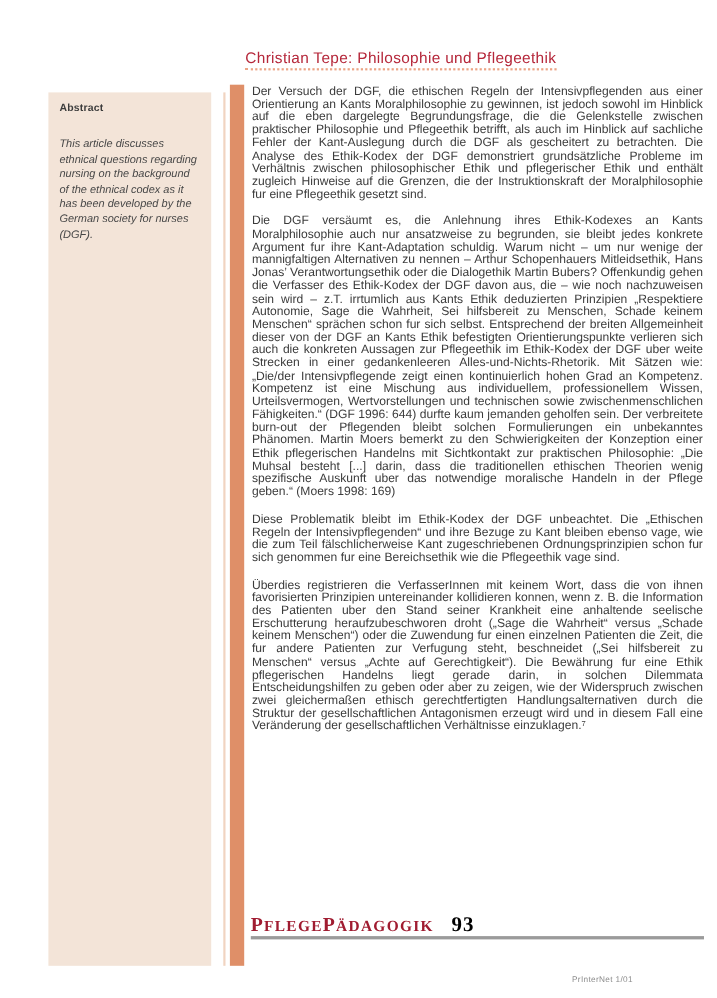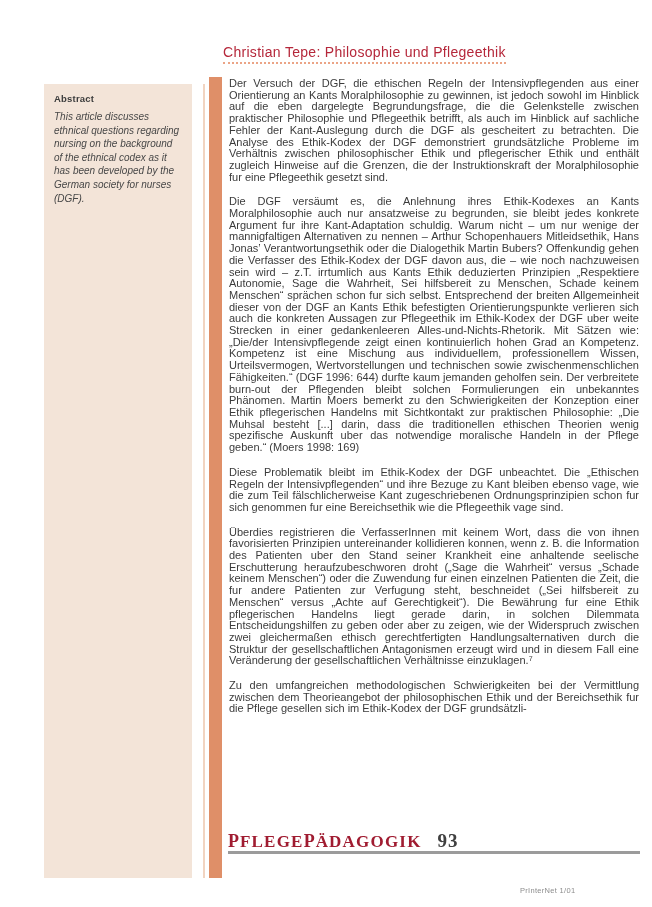--- a/index.html
+++ b/index.html
@@ -36,21 +36,21 @@
     box-sizing: border-box;
     padding: 9px 9px 0 10px;
   }
   .abstract-heading {
     font-size: 9.5px;
     font-weight: bold;
     color: #3c3c3c;
     letter-spacing: 0.2px;
   }
   .abstract-text {
-    margin-top: 6px;
+    margin-top: 21px;
     font-size: 10px;
     line-height: 13.6px;
     font-style: italic;
     color: #474747;
   }
 
   
   .divider-strip {
     position: absolute;
     left: 203px;
@@ -85,24 +85,24 @@
   .footer-title {
     position: absolute;
     left: 228px;
     top: 830px;
     color: #a01c31;
     font-family: "Liberation Serif", serif;
     font-weight: bold;
     white-space: nowrap;
   }
   .footer-title .cap  { font-size: 18px; letter-spacing: 1px; }
-  .footer-title .sc   { font-size: 17px; letter-spacing: 1.2px; }
+  .footer-title .sc   { font-size: 14px; letter-spacing: 1.2px; }
   .footer-title .pagenum {
     font-size: 19px;
-    color: #404040;
+    color: #000000;
     margin-left: 16px;
     letter-spacing: 1px;
   }
   .issue-ref {
     position: absolute;
     left: 520px;
     top: 886px;
     width: 110px;
     font-size: 7.5px;
     color: #8d8d8d;
@@ -130,21 +130,20 @@
   </div>
 
   <div class="divider-strip"></div>
   <div class="accent-bar"></div>
 
   <div class="body-col">
     <p>Der Versuch der DGF, die ethischen Regeln der Intensivpflegenden aus einer Orientierung an Kants Moralphilosophie zu gewinnen, ist jedoch sowohl im Hinblick auf die eben dargelegte Begrundungsfrage, die die Gelenkstelle zwischen praktischer Philosophie und Pflegeethik betrifft, als auch im Hinblick auf sachliche Fehler der Kant-Auslegung durch die DGF als gescheitert zu betrachten. Die Analyse des Ethik-Kodex der DGF demonstriert grundsätzliche Probleme im Verhältnis zwischen philosophischer Ethik und pflegerischer Ethik und enthält zugleich Hinweise auf die Grenzen, die der Instruktionskraft der Moralphilosophie fur eine Pflegeethik gesetzt sind.</p>
     <p>Die DGF versäumt es, die Anlehnung ihres Ethik-Kodexes an Kants Moralphilosophie auch nur ansatzweise zu begrunden, sie bleibt jedes konkrete Argument fur ihre Kant-Adaptation schuldig. Warum nicht – um nur wenige der mannigfaltigen Alternativen zu nennen – Arthur Schopenhauers Mitleidsethik, Hans Jonas’ Verantwortungsethik oder die Dialogethik Martin Bubers? Offenkundig gehen die Verfasser des Ethik-Kodex der DGF davon aus, die – wie noch nachzuweisen sein wird – z.T. irrtumlich aus Kants Ethik deduzierten Prinzipien „Respektiere Autonomie, Sage die Wahrheit, Sei hilfsbereit zu Menschen, Schade keinem Menschen“ sprächen schon fur sich selbst. Entsprechend der breiten Allgemeinheit dieser von der DGF an Kants Ethik befestigten Orientierungspunkte verlieren sich auch die konkreten Aussagen zur Pflegeethik im Ethik-Kodex der DGF uber weite Strecken in einer gedankenleeren Alles-und-Nichts-Rhetorik. Mit Sätzen wie: „Die/der Intensivpflegende zeigt einen kontinuierlich hohen Grad an Kompetenz. Kompetenz ist eine Mischung aus individuellem, professionellem Wissen, Urteilsvermogen, Wertvorstellungen und technischen sowie zwischenmenschlichen Fähigkeiten.“ (DGF 1996: 644) durfte kaum jemanden geholfen sein. Der verbreitete burn-out der Pflegenden bleibt solchen Formulierungen ein unbekanntes Phänomen. Martin Moers bemerkt zu den Schwierigkeiten der Konzeption einer Ethik pflegerischen Handelns mit Sichtkontakt zur praktischen Philosophie: „Die Muhsal besteht [...] darin, dass die traditionellen ethischen Theorien wenig spezifische Auskunft uber das notwendige moralische Handeln in der Pflege geben.“ (Moers 1998: 169)</p>
     <p>Diese Problematik bleibt im Ethik-Kodex der DGF unbeachtet. Die „Ethischen Regeln der Intensivpflegenden“ und ihre Bezuge zu Kant bleiben ebenso vage, wie die zum Teil fälschlicherweise Kant zugeschriebenen Ordnungsprinzipien schon fur sich genommen fur eine Bereichsethik wie die Pflegeethik vage sind.</p>
     <p>Überdies registrieren die VerfasserInnen mit keinem Wort, dass die von ihnen favorisierten Prinzipien untereinander kollidieren konnen, wenn z. B. die Information des Patienten uber den Stand seiner Krankheit eine anhaltende seelische Erschutterung heraufzubeschworen droht („Sage die Wahrheit“ versus „Schade keinem Menschen“) oder die Zuwendung fur einen einzelnen Patienten die Zeit, die fur andere Patienten zur Verfugung steht, beschneidet („Sei hilfsbereit zu Menschen“ versus „Achte auf Gerechtigkeit“). Die Bewährung fur eine Ethik pflegerischen Handelns liegt gerade darin, in solchen Dilemmata Entscheidungshilfen zu geben oder aber zu zeigen, wie der Widerspruch zwischen zwei gleichermaßen ethisch gerechtfertigten Handlungsalternativen durch die Struktur der gesellschaftlichen Antagonismen erzeugt wird und in diesem Fall eine Veränderung der gesellschaftlichen Verhältnisse einzuklagen.⁷</p>
-    <p>Zu den umfangreichen methodologischen Schwierigkeiten bei der Vermittlung zwischen dem Theorieangebot der philosophischen Ethik und der Bereichsethik fur die Pflege gesellen sich im Ethik-Kodex der DGF grundsätzli-</p>
   </div>
 
   <div class="footer-title">
     <span class="cap">P</span><span class="sc">FLEGE</span><span class="cap">P</span><span class="sc">ÄDAGOGIK</span><span class="pagenum">93</span>
   </div>
 
   <div class="issue-ref">PrInterNet 1/01</div>
 
   <div class="footer-rule"></div>
 

